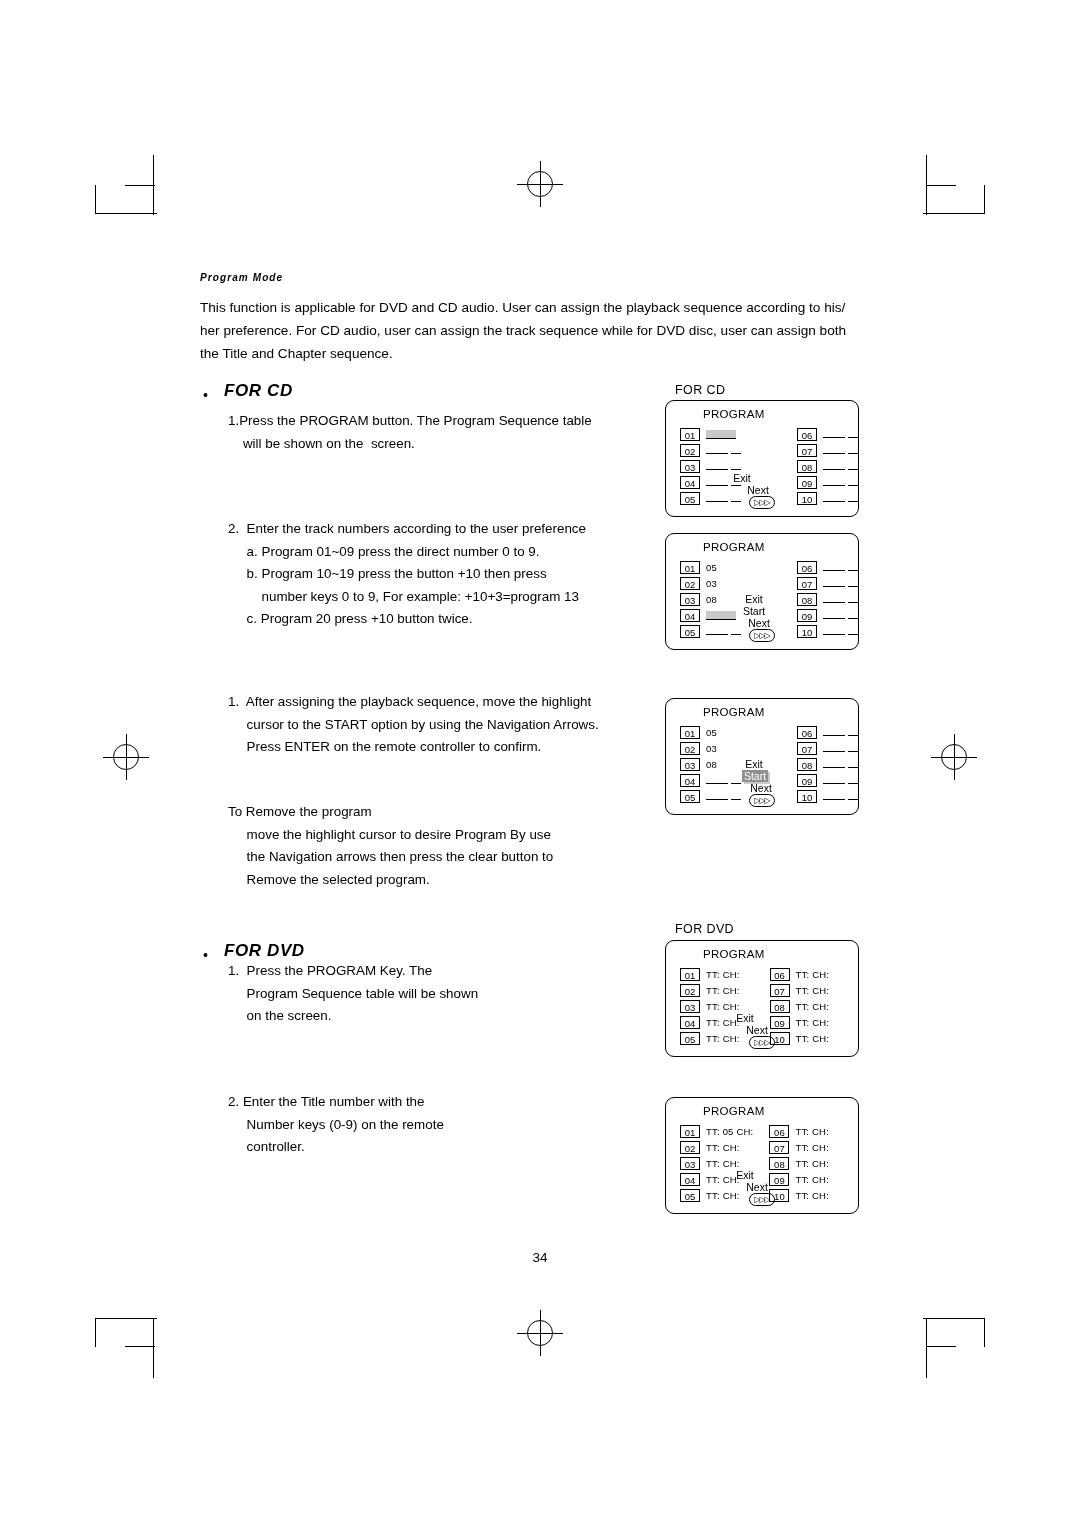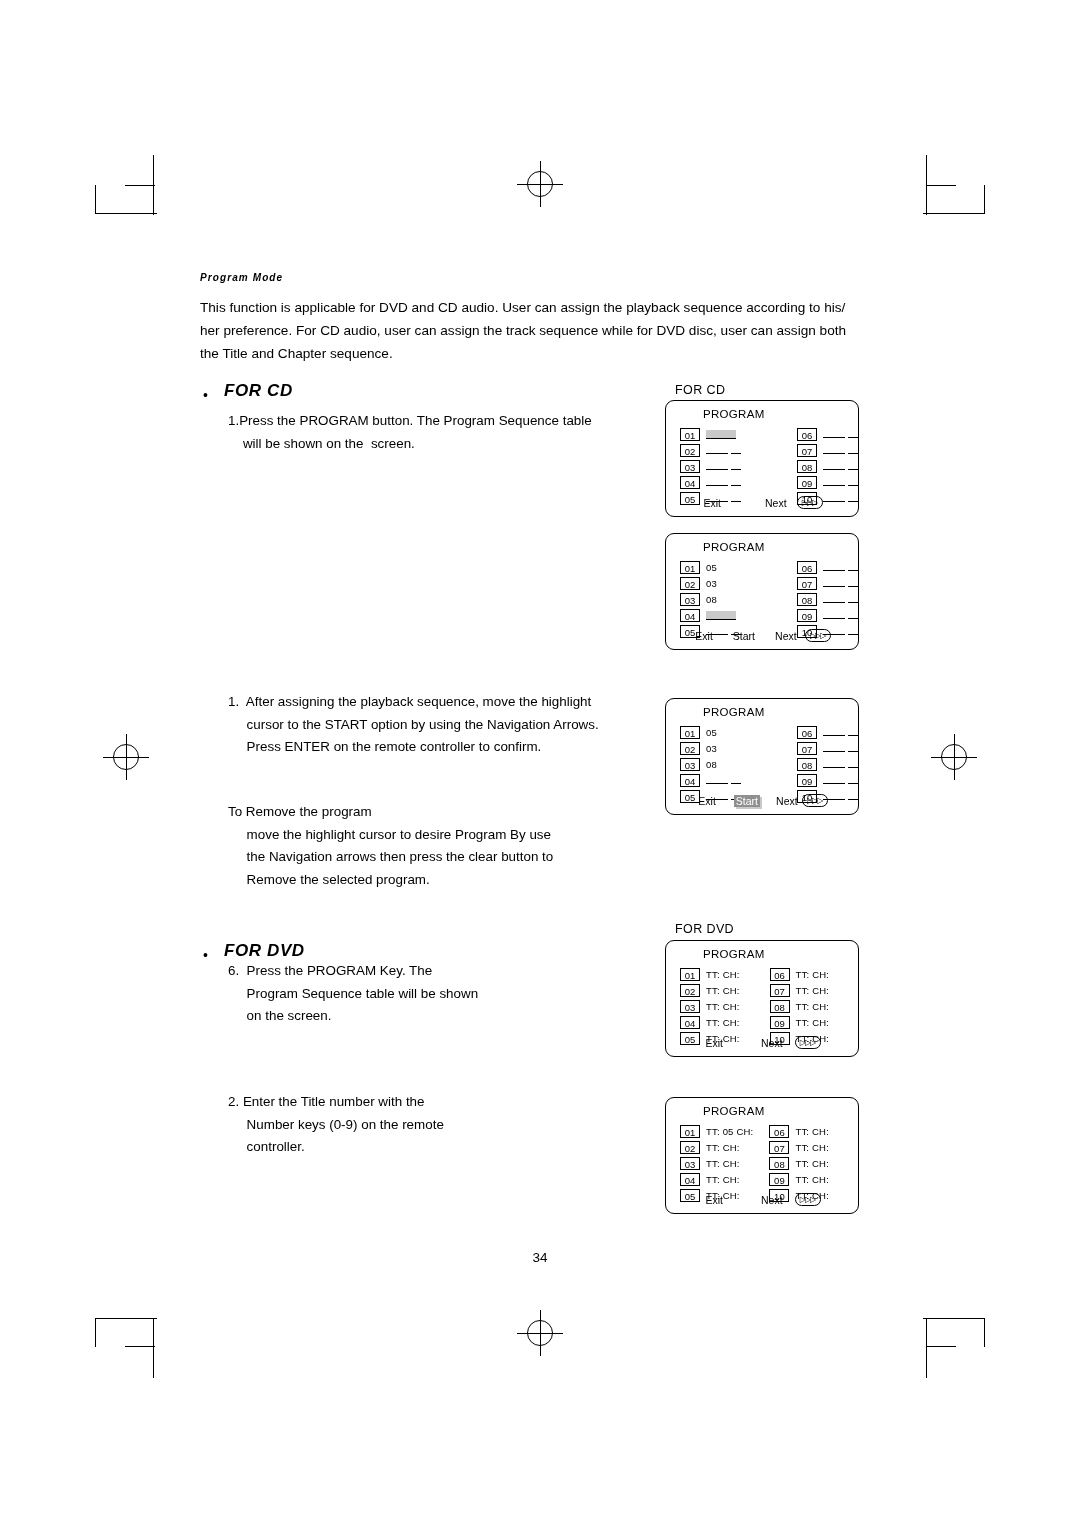--- a/index.html
+++ b/index.html
@@ -187,20 +187,21 @@
   .footer {
     position: absolute;
     left: 0;
     bottom: 7px;
     width: 100%;
     display: flex;
     justify-content: center;
     align-items: center;
     gap: 0px;
     font-size: 10.5px;
+    flex-direction: column;
   }
   .fbtn {
     padding: 0 2px;
   }
   .fbtn.sel {
     background: #8f8f8f;
     color: #fff;
     box-shadow: 2px 2px 0 #c9c9c9;
   }
   .nextico {
@@ -247,32 +248,37 @@
   <div class="reg" style="left:527px; top:1320px;"></div>
 
   <div class="heading-mode">Program Mode</div>
   <div class="intro">This function is applicable for DVD and CD audio. User can assign the playback sequence according to his/ her preference. For CD audio, user can assign the track sequence while for DVD disc, user can assign both the Title and Chapter sequence.</div>
 
   <div class="bullet" style="left:203px; top:388px;">•</div>
   <div class="section-title" style="left:224px; top:381px;">FOR CD</div>
 
   <div class="para" style="left:228px; top:410px; width:620px; white-space:pre-wrap;">1.Press the PROGRAM button. The Program Sequence table
     will be shown on the  screen.</div>
+  <div class="para" style="left:228px; top:518px; width:620px; white-space:pre-wrap;">2.  Enter the track numbers according to the user preference
+     a. Program 01~09 press the direct number 0 to 9.
+     b. Program 10~19 press the button +10 then press
+         number keys 0 to 9, For example: +10+3=program 13
+     c. Program 20 press +10 button twice.</div>
   <div class="para" style="left:228px; top:691px; width:620px; white-space:pre-wrap;">1.  After assigning the playback sequence, move the highlight
      cursor to the START option by using the Navigation Arrows.
      Press ENTER on the remote controller to confirm.</div>
   <div class="para" style="left:228px; top:801px; width:620px; white-space:pre-wrap;">To Remove the program
      move the highlight cursor to desire Program By use
      the Navigation arrows then press the clear button to
      Remove the selected program.</div>
 
   <div class="bullet" style="left:203px; top:948px;">•</div>
   <div class="section-title" style="left:224px; top:941px;">FOR DVD</div>
 
-  <div class="para" style="left:228px; top:960px; width:430px; white-space:pre-wrap;">6.  Press the PROGRAM Key. The
+  <div class="para" style="left:228px; top:960px; width:430px; white-space:pre-wrap;">1.  Press the PROGRAM Key. The
      Program Sequence table will be shown
      on the screen.</div>
   <div class="para" style="left:228px; top:1091px; width:430px; white-space:pre-wrap;">2. Enter the Title number with the
      Number keys (0-9) on the remote
      controller.</div>
 
   <div class="page-num">34</div>
 
   <div class="osd-label" style="left:675px; top:383px;">FOR CD</div>
   <div class="osd-label" style="left:675px; top:922px;">FOR DVD</div>

